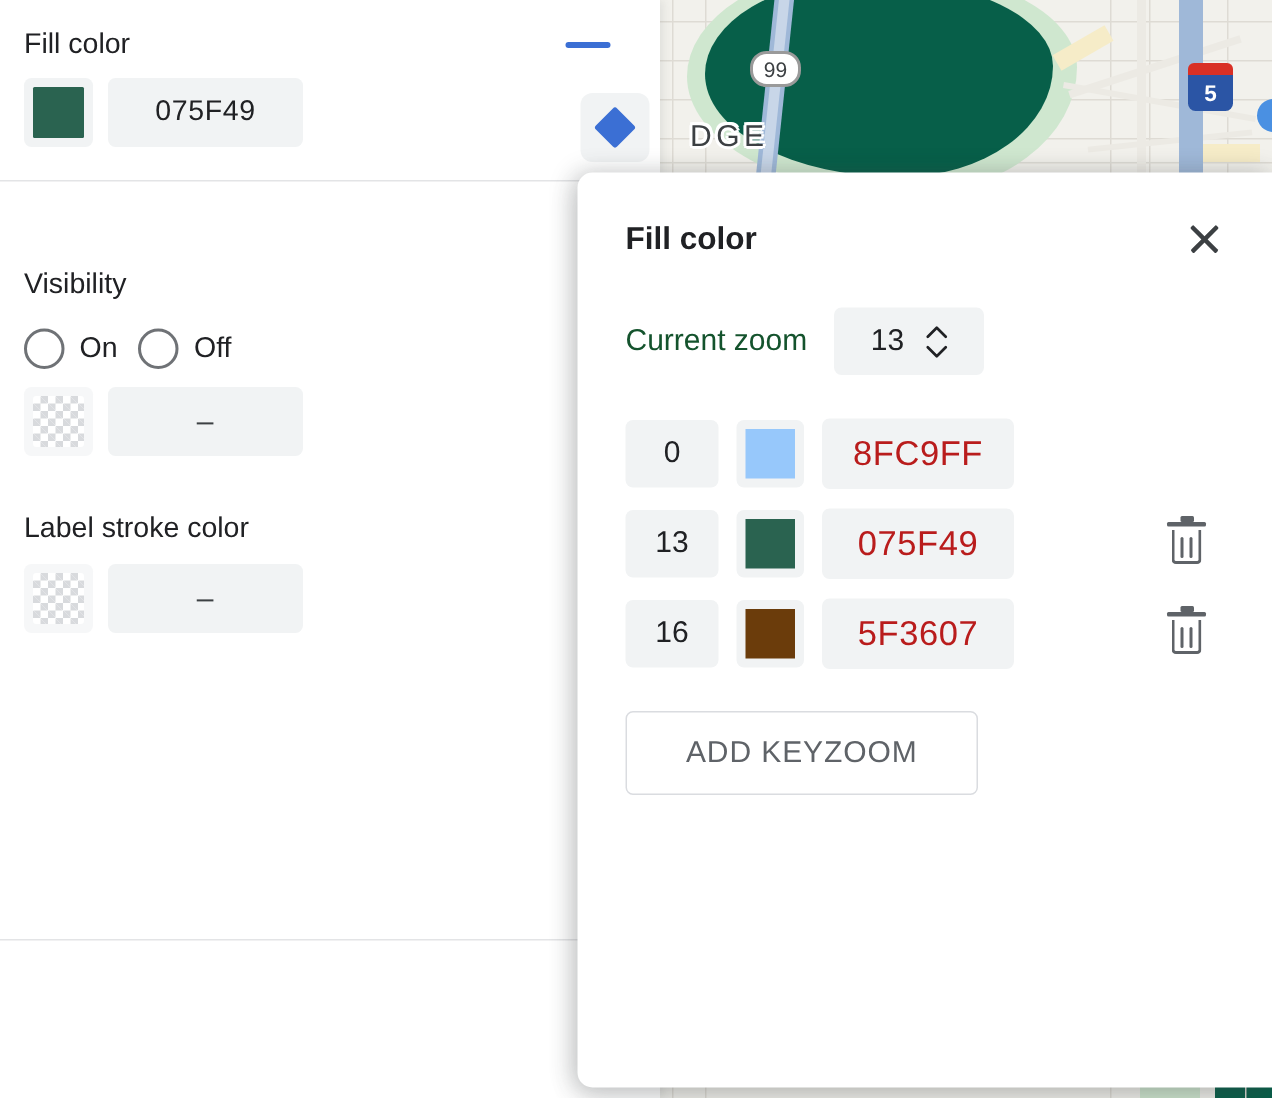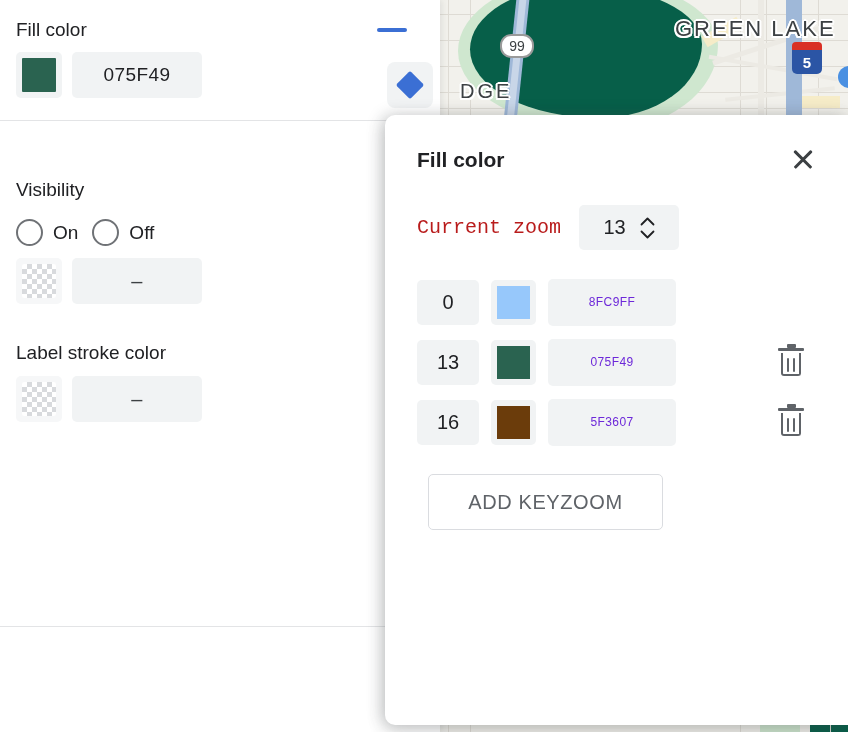--- a/index.html
+++ b/index.html
@@ -168,21 +168,21 @@
     position:absolute; left:3px; top:13px; width:24px; height:2.6px;
     background:#3c4043; border-radius:1px;
   }
   .close-btn span:nth-child(1){ transform: rotate(45deg); }
   .close-btn span:nth-child(2){ transform: rotate(-45deg); }
 
   .zoom-row {
     display:flex; align-items:center; gap:18px;
     padding: 30px 0 0 32px;
   }
-  .zoom-label { font-size:20px; color:#b91c1c;font-family:Liberation Mono, monospace; }
+  .zoom-label { font-size:20px; color:#14532d; }
   .zoom-stepper {
     height:45px; width:100px; background:#f1f3f4; border-radius:5px;
     display:flex; align-items:center; justify-content:center; gap:14px;
   }
   .zoom-val { font-size:20px; color:#202124; }
   .chevstack { display:flex; flex-direction:column; gap:4px; align-items:center; }
 
   .chev-svg { display:block; }
 
   .rows { padding: 22px 0 0 0; }
@@ -196,38 +196,38 @@
     font-size:20px; color:#202124;
   }
   .kz-swatch {
     width:45px; height:45px; background:#f1f3f4; border-radius:5px;
     display:flex; align-items:center; justify-content:center;
   }
   .kz-swatch-inner { width:33px; height:33px; }
   .kz-hex {
     width:128px; height:47px; background:#f1f3f4; border-radius:5px;
     display:flex; align-items:center; justify-content:center;
-    font-size:12px; color:#6d28d9; letter-spacing:0.4px;
+    font-size:23px; color:#b91c1c; letter-spacing:0.4px;
   }
   .kz-spacer { flex:1; }
   .trash {
     width:26px; height:29px; position:relative; margin-right:14px;
   }
   .trash-lid { position:absolute; top:0; left:0; width:26px; height:3.4px; background:#5f6368; border-radius:1px; }
   .trash-handle { position:absolute; top:-3.6px; left:8.5px; width:9px; height:4px; background:#5f6368; border-radius:1px;}
   .trash-body {
     position:absolute; top:5.6px; left:2.6px; width:20.8px; height:23px;
     border:2.6px solid #5f6368; border-top:none; border-radius:0 0 3px 3px;
   }
   .trash-bar { position:absolute; width:2.8px; background:#5f6368; top:10px; height:14px; border-radius:1px;}
   .trash-bar.b1 { left:8.6px; }
   .trash-bar.b2 { left:14.6px; }
   .trash-empty { width:26px; height:29px; margin-right:14px; }
 
-  .add-btn-wrap { padding: 22px 0 0 43px; }
+  .add-btn-wrap { padding: 22px 0 0 32px; }
   .add-btn {
     width:235px; height:56px; border:1px solid #dadce0; border-radius:5px;
     background:#ffffff; color:#5f6368; font-size:20px; letter-spacing:0.6px;
     font-family:"Liberation Sans", sans-serif;
     display:flex; align-items:center; justify-content:center;
     cursor:pointer;
   }
 </style>
 </head>
 <body>
@@ -266,21 +266,20 @@
     <div class="river" style="left:346px; top:-10px; height:130px; width:16px; transform:none;"></div>
 
     <div class="shield" style="left:60px; top:34px;">99</div>
 
     <div class="i5-shield" style="left:352px; top:42px;">
       <div class="i5-top"></div>
       <div class="i5-bot"></div>
       <div class="i5-num">5</div>
     </div>
 
-    <div class="map-label label-greenlake">GREEN LAKE</div>
     <div class="map-label label-dge">DGE</div>
 
     <div class="map-dot-blue" style="left:398px; top:66px; width:22px; height:22px;"></div>
 
     <div class="map-water" style="left:398px; top:380px; width:8px; height:200px; border-radius:0;"></div>
     <div class="map-grid-h" style="top:700px;"></div>
     <div class="map-park" style="left:320px; top:706px; width:40px; height:26px;"></div>
     <div class="map-water" style="left:370px; top:706px; width:38px; height:26px; border-radius:0;"></div>
     <div class="map-grid-v" style="left:390px; top:700px;"></div>
   </div>

